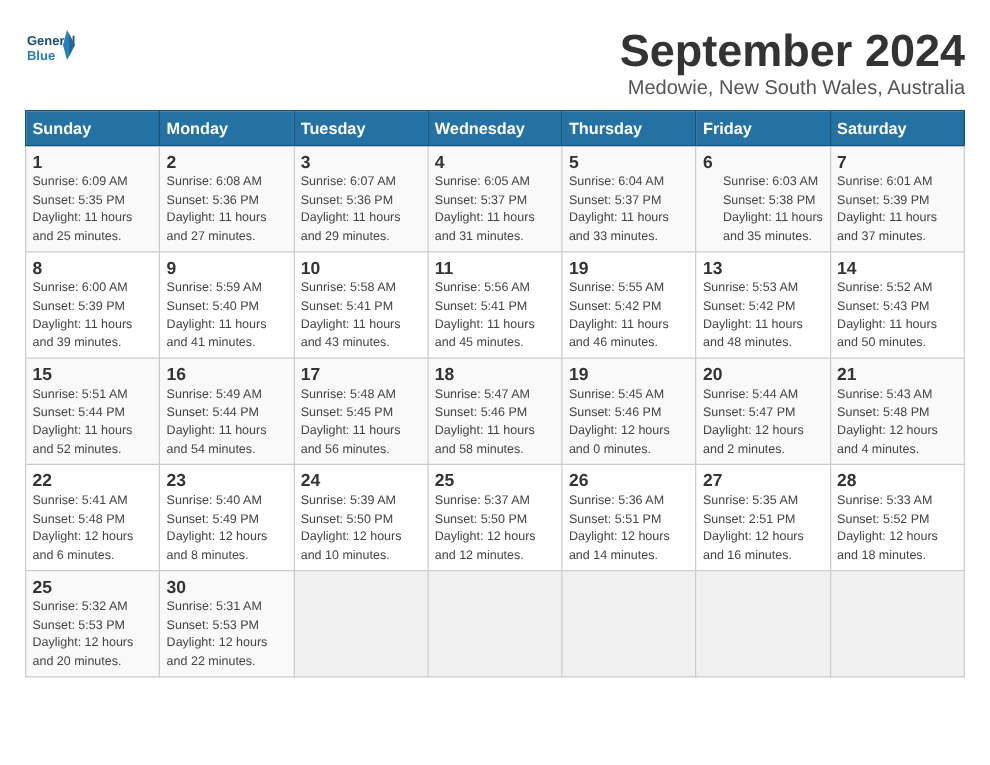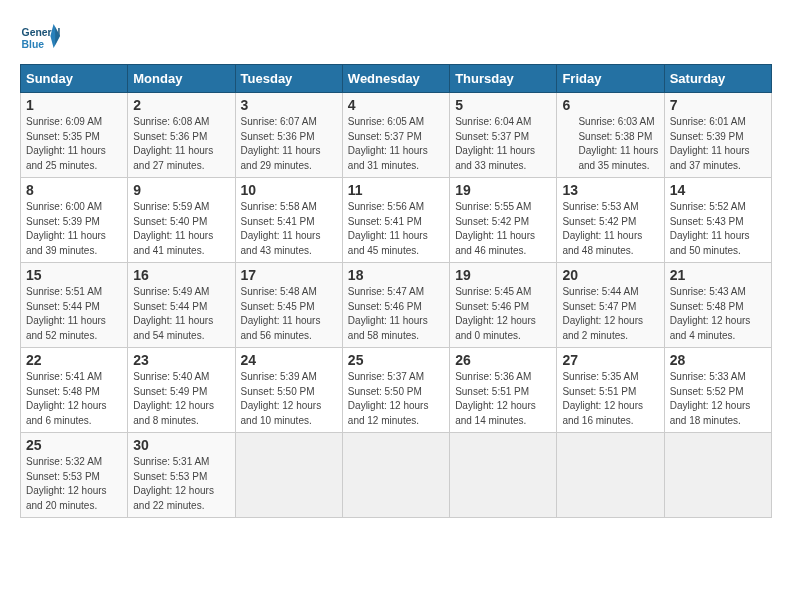--- a/index.html
+++ b/index.html
@@ -88,20 +88,24 @@
 
 <div class="header-logo">
   <div class="logo">
     <svg class="logo-icon" viewBox="0 0 50 45">
       <text x="2" y="20" font-size="13" font-weight="bold" fill="#1a5276">General</text>
       <text x="2" y="35" font-size="13" font-weight="bold" fill="#2980b9">Blue</text>
       <polygon points="42,5 50,20 42,35 38,20" fill="#2980b9"></polygon>
       <polygon points="44,8 50,20 44,32" fill="#1a5276" opacity="0.5"></polygon>
     </svg>
   </div>
+  <div class="title-block">
+    <div class="month-title">September 2024</div>
+    <div class="location-title">Medowie, New South Wales, Australia</div>
+  </div>
 </div>
 
 <table>
   <thead>
     <tr>
     <th>Sunday</th>
         <th>Monday</th>
         <th>Tuesday</th>
         <th>Wednesday</th>
         <th>Thursday</th>
@@ -295,21 +299,21 @@
         <td>
           <span class="day-num">26</span>
           <div class="day-info" style="white-space: pre-line;">Sunrise: 5:36 AM
 Sunset: 5:51 PM
 Daylight: 12 hours
 and 14 minutes.</div>
         </td>
         <td>
           <span class="day-num">27</span>
           <div class="day-info" style="white-space: pre-line;">Sunrise: 5:35 AM
-Sunset: 5:51 PM
+Sunset: 2:51 PM
 Daylight: 12 hours
 and 16 minutes.</div>
         </td>
         <td>
           <span class="day-num">28</span>
           <div class="day-info" style="white-space: pre-line;">Sunrise: 5:33 AM
 Sunset: 5:52 PM
 Daylight: 12 hours
 and 18 minutes.</div>
         </td>

